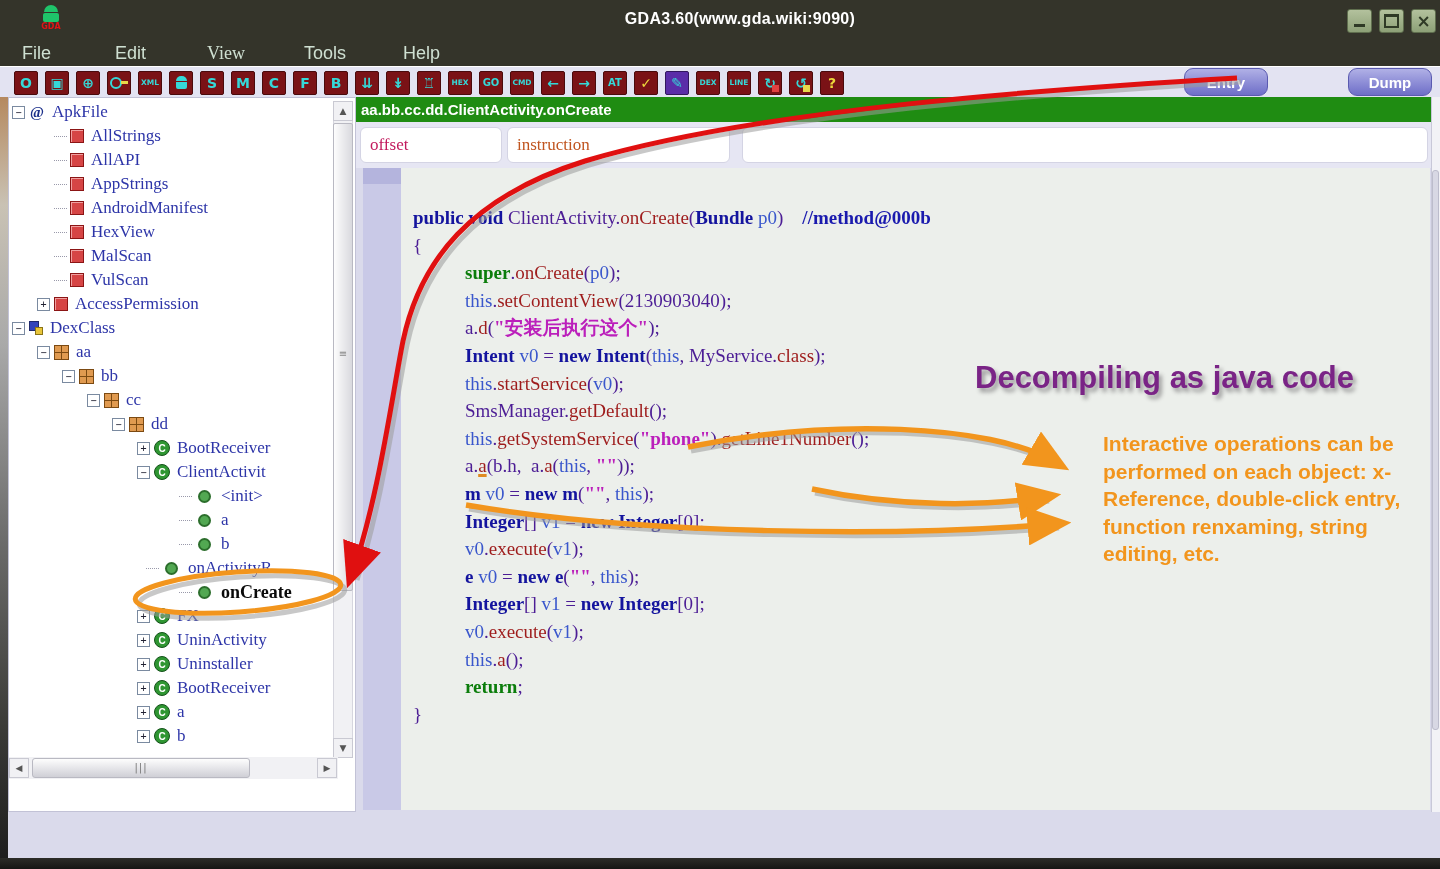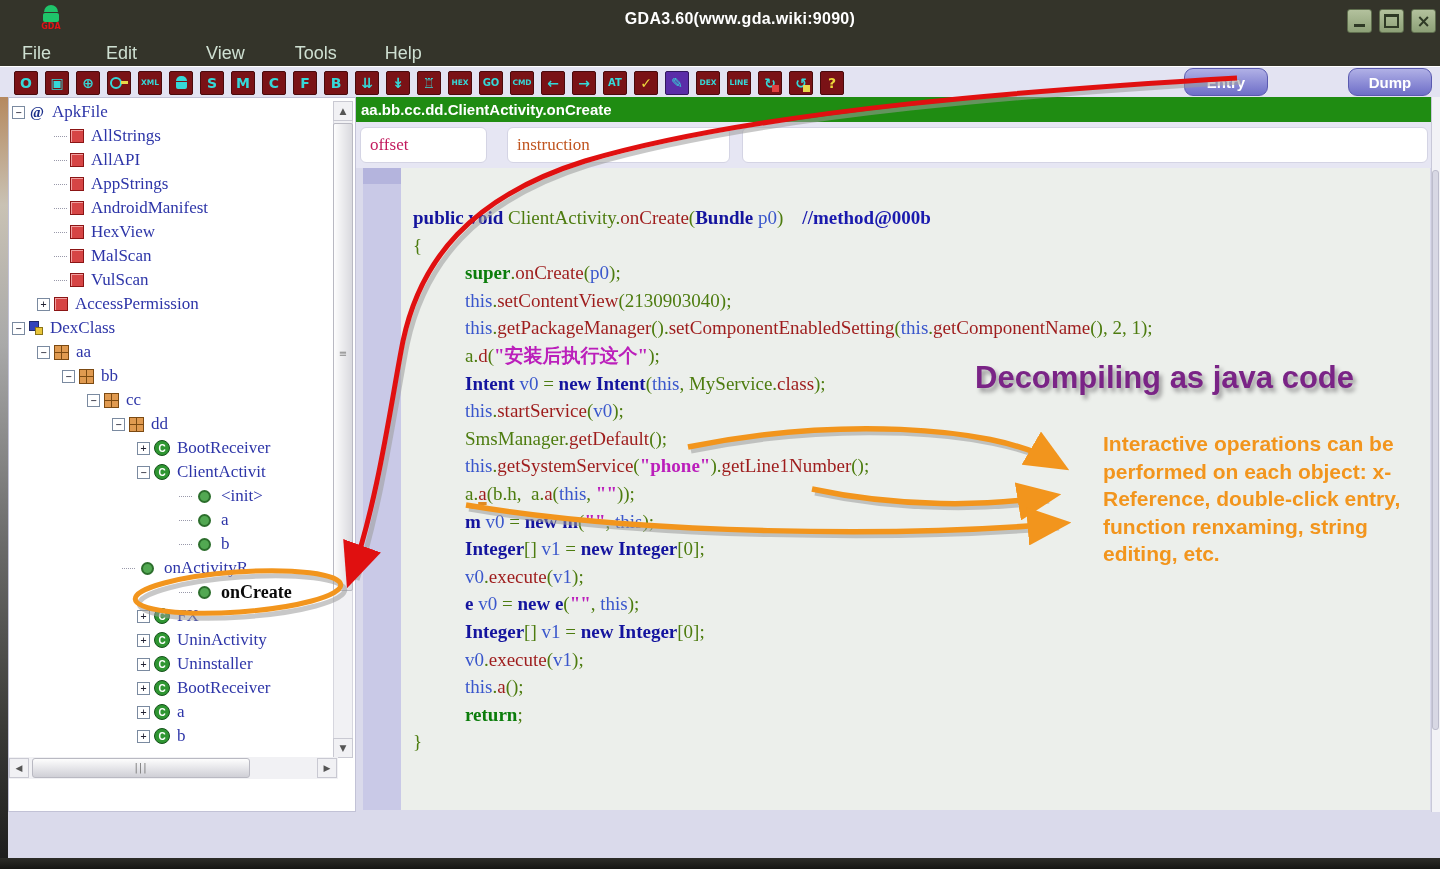--- a/index.html
+++ b/index.html
@@ -1,21 +1,21 @@
 <!DOCTYPE html>
 <html><head>
 <meta charset="utf-8">
 <style>
   html,body{margin:0;padding:0;}
   body{width:1440px;height:869px;position:relative;overflow:hidden;
        background:#dadaeb;font-family:"Liberation Sans",sans-serif;}
 
   
   .titlebar{position:absolute;left:0;top:0;width:1440px;height:40px;background:#34342a;padding-left:40px;}
-  .menubar{position:absolute;left:0;top:40px;width:1440px;height:26px;background:#34342a;display:flex;align-items:center;}
+  .menubar{position:absolute;left:0;top:40px;width:1440px;height:26px;background:#34342a;display:flex;align-items:center;gap:9px;}
   .apptitle{position:absolute;left:0;top:10px;width:100%;text-align:center;color:#fff;
             font:bold 16px "Liberation Sans",sans-serif;letter-spacing:.3px;}
   .logo{position:absolute;left:38px;top:5px;width:26px;height:32px;text-align:center;}
   .logo .head{width:14px;height:7px;background:#1fc46a;border-radius:7px 7px 0 0;margin:0 auto;}
   .logo .bodyp{width:16px;height:9px;background:#1fc46a;border-radius:2px;margin:1px auto 0;}
   .logo .gtxt{color:#e01616;font:bold 8px "DejaVu Sans",sans-serif;letter-spacing:0;}
   .menu-item{color:#cfe0d2;font-size:18px;cursor:default;}
   .winbtn{position:absolute;top:9px;width:23px;height:22px;border:1px solid #5f6e4e;border-radius:3px;
           background:linear-gradient(#b3c19d,#8da077);display:flex;align-items:center;justify-content:center;}
   .winbtn i{display:block;}
@@ -81,34 +81,34 @@
   .hthumb{position:absolute;left:32px;top:758px;width:218px;height:20px;border:1px solid #b9b9c2;border-radius:3px;
           background:linear-gradient(#fdfdfd,#cfcfd6);color:#777;font:10px/18px "DejaVu Sans",sans-serif;
           text-align:center;letter-spacing:1px;box-sizing:border-box;}
 
   
   .codehdr{position:absolute;left:356px;top:97px;width:1076px;height:25px;background:#1f8c12;
            color:#fff;font:bold 15px "Liberation Sans",sans-serif;line-height:25px;padding-left:5px;box-sizing:border-box;}
   .colrow{position:absolute;left:356px;top:122px;width:1076px;height:46px;background:#e6e6f3;}
   .colbox{position:absolute;top:5px;height:36px;background:#fff;border:1px solid #d4d4e4;border-radius:6px;
           font-family:"Liberation Serif",serif;font-size:17px;line-height:34px;padding-left:9px;box-sizing:border-box;}
-  .cb1{left:4px;width:127px;color:#c21b5e;}
+  .cb1{left:4px;width:142px;color:#c21b5e;}
   .cb2{left:151px;width:223px;color:#c05520;}
   .cb3{left:386px;width:686px;}
   .codebg{position:absolute;left:363px;top:168px;width:1067px;height:642px;background:#ecefeb;}
   .gutter{position:absolute;left:363px;top:168px;width:38px;height:642px;background:#c9c9e7;}
   .gcell{position:absolute;left:363px;top:168px;width:38px;height:16px;background:#b4b4dd;}
   .codearea{position:absolute;left:413px;top:204px;width:1010px;font-family:"Liberation Serif",serif;
             font-size:19px;}
   .cline{height:27.6px;line-height:27.6px;white-space:pre;}
   .cline.ind{padding-left:52px;}
   .cx-k{color:#14149e;font-weight:bold;}
   .cx-m{color:#9e1c1c;}
   .cx-v{color:#3a57cc;}
-  .cx-p{color:#4d7c0f;}
+  .cx-p{color:#4c1d95;}
   .cx-s{color:#bb1fbb;font-weight:bold;}
   .cx-g{color:#0b7d0b;font-weight:bold;}
   .cx-c{color:#1a1aae;font-weight:bold;}
   .cx-u{color:#9e1c1c;text-decoration:underline;text-decoration-color:#e08a20;text-decoration-thickness:2.5px;}
   .rtrack{position:absolute;left:1431px;top:97px;width:9px;height:715px;background:#f2f2f6;border-left:1px solid #c8c8d8;box-sizing:border-box;}
   .rthumb{position:absolute;left:1432px;top:170px;width:7px;height:560px;background:#d8d8e4;border:1px solid #bcbccc;border-radius:3px;box-sizing:border-box;}
 
   
   .bottomstrip{position:absolute;left:0;top:858px;width:1440px;height:11px;
                background:linear-gradient(#2c2c28,#151513);}
@@ -135,21 +135,21 @@
     </div>
   <div class="winbtn wb-max" style="left:1379px;">
       <i></i>
     </div>
   <div class="winbtn wb-close" style="left:1411px;">×</div>
 </div>
 
 <div class="menubar">
     <span class="menu-item" style="margin-left: 22px;">File</span>
     <span class="menu-item" style="margin-left: 55px;">Edit</span>
-    <span class="menu-item" style="margin-left: 69px;">View</span>
+    <span class="menu-item" style="margin-left: 52px; font-family: Liberation Serif, serif;">View</span>
     <span class="menu-item" style="margin-left: 50px;">Tools</span>
     <span class="menu-item" style="margin-left: 48px;">Help</span>
   </div>
 
 <div class="toolbar">
   <div class="tbwrap">
       <span class="tbi">O</span>
       <span class="tbi">▣</span>
       <span class="tbi">⊕</span>
       <span class="tbi key"></span>
@@ -283,21 +283,21 @@
       <span class="tdots"></span>
       <span class="ti ti-dot"></span>
       <span class="tlabel">a</span>
     </div>
     <div class="trow" style="padding-left: 153px;">
       <span class="tsp"></span>
       <span class="tdots"></span>
       <span class="ti ti-dot"></span>
       <span class="tlabel">b</span>
     </div>
-    <div class="trow" style="padding-left: 96px;">
+    <div class="trow" style="padding-left: 120px;">
       <span class="tsp"></span>
       <span class="tdots"></span>
       <span class="ti ti-dot"></span>
       <span class="tlabel">onActivityR</span>
     </div>
     <div class="trow" style="padding-left: 153px;">
       <span class="tsp"></span>
       <span class="tdots"></span>
       <span class="ti ti-dot"></span>
       <span class="tlabel tbold">onCreate</span>
@@ -349,21 +349,20 @@
   <div class="colbox cb3"></div>
 </div>
 <div class="codebg"></div>
 <div class="gutter"></div>
 <div class="gcell"></div>
 <div class="codearea">
     <div class="cline"><span class="cx-k">public void </span><span class="cx-p">ClientActivity.</span><span class="cx-m">onCreate</span><span class="cx-p">(</span><span class="cx-k">Bundle </span><span class="cx-v">p0</span><span class="cx-p">)    </span><span class="cx-c">//method@000b</span></div>
     <div class="cline"><span class="cx-p">{</span></div>
     <div class="cline ind"><span class="cx-g">super</span><span class="cx-p">.</span><span class="cx-m">onCreate</span><span class="cx-p">(</span><span class="cx-v">p0</span><span class="cx-p">);</span></div>
     <div class="cline ind"><span class="cx-v">this</span><span class="cx-p">.</span><span class="cx-m">setContentView</span><span class="cx-p">(2130903040);</span></div>
-    <div class="cline ind"><span class="cx-v">this</span><span class="cx-p">.</span><span class="cx-m">getPackageManager</span><span class="cx-p">().</span><span class="cx-m">setComponentEnabledSetting</span><span class="cx-p">(</span><span class="cx-v">this</span><span class="cx-p">.</span><span class="cx-m">getComponentName</span><span class="cx-p">(), 2, 1);</span></div>
     <div class="cline ind"><span class="cx-p">a.</span><span class="cx-m">d</span><span class="cx-p">(</span><span class="cx-s">"安装后执行这个"</span><span class="cx-p">);</span></div>
     <div class="cline ind"><span class="cx-k">Intent </span><span class="cx-v">v0</span><span class="cx-p"> = </span><span class="cx-k">new Intent</span><span class="cx-p">(</span><span class="cx-v">this</span><span class="cx-p">, MyService.</span><span class="cx-m">class</span><span class="cx-p">);</span></div>
     <div class="cline ind"><span class="cx-v">this</span><span class="cx-p">.</span><span class="cx-m">startService</span><span class="cx-p">(</span><span class="cx-v">v0</span><span class="cx-p">);</span></div>
     <div class="cline ind"><span class="cx-p">SmsManager.</span><span class="cx-m">getDefault</span><span class="cx-p">();</span></div>
     <div class="cline ind"><span class="cx-v">this</span><span class="cx-p">.</span><span class="cx-m">getSystemService</span><span class="cx-p">(</span><span class="cx-s">"phone"</span><span class="cx-p">).</span><span class="cx-m">getLine1Number</span><span class="cx-p">();</span></div>
     <div class="cline ind"><span class="cx-p">a.</span><span class="cx-u">a</span><span class="cx-p">(b.h,  a.</span><span class="cx-m">a</span><span class="cx-p">(</span><span class="cx-v">this</span><span class="cx-p">, </span><span class="cx-s">""</span><span class="cx-p">));</span></div>
     <div class="cline ind"><span class="cx-k">m </span><span class="cx-v">v0</span><span class="cx-p"> = </span><span class="cx-k">new m</span><span class="cx-p">(</span><span class="cx-s">""</span><span class="cx-p">, </span><span class="cx-v">this</span><span class="cx-p">);</span></div>
     <div class="cline ind"><span class="cx-k">Integer</span><span class="cx-p">[] </span><span class="cx-v">v1</span><span class="cx-p"> = </span><span class="cx-k">new Integer</span><span class="cx-p">[0];</span></div>
     <div class="cline ind"><span class="cx-v">v0</span><span class="cx-p">.</span><span class="cx-m">execute</span><span class="cx-p">(</span><span class="cx-v">v1</span><span class="cx-p">);</span></div>
     <div class="cline ind"><span class="cx-k">e </span><span class="cx-v">v0</span><span class="cx-p"> = </span><span class="cx-k">new e</span><span class="cx-p">(</span><span class="cx-s">""</span><span class="cx-p">, </span><span class="cx-v">this</span><span class="cx-p">);</span></div>

